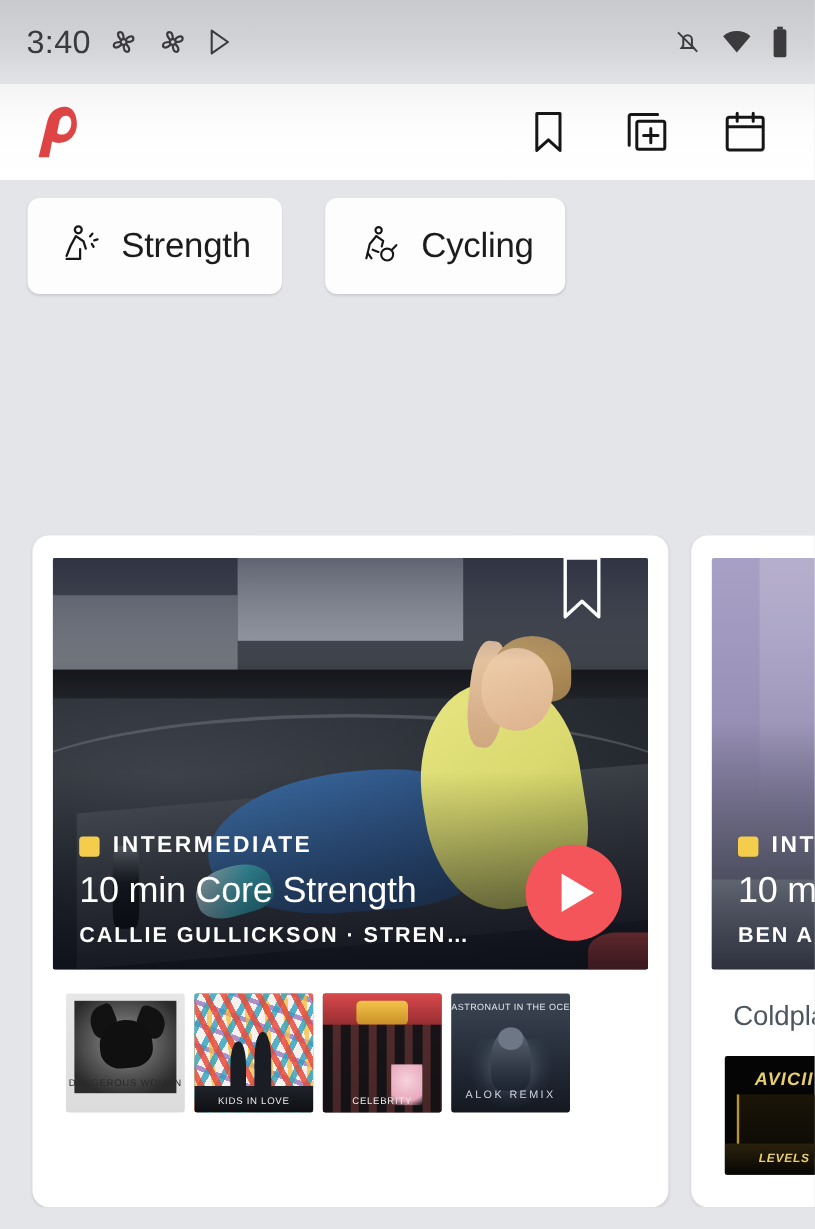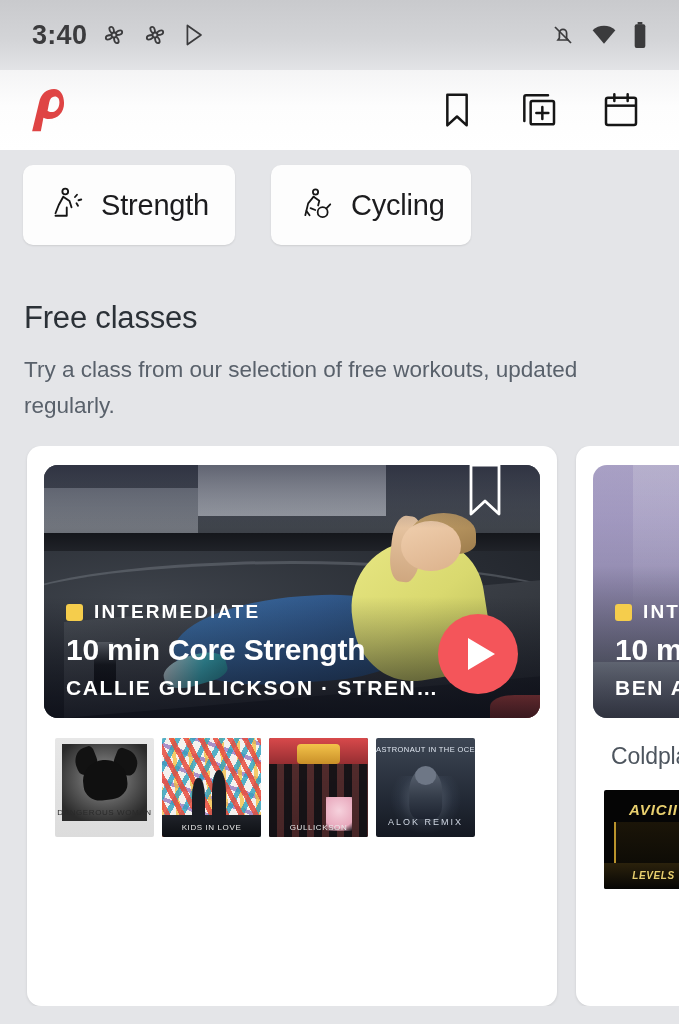--- a/index.html
+++ b/index.html
@@ -8,21 +8,21 @@
     font-family: "Liberation Sans", sans-serif;
     background: #e4e5e8;
     overflow: hidden;
   }
   .phone { position: relative; width: 679px; height: 1024px; overflow: hidden; }
 
   
   .statusbar {
     position: absolute; top: 0; left: 0; width: 679px; height: 70px;
     background: linear-gradient(180deg, #c9cacd 0%, #d3d4d7 55%, #e2e3e6 100%);
-    display: flex; align-items: center; padding: 0 32px; font-weight: bold;
+    display: flex; align-items: center; padding: 0 22px;
   }
   .sb-left { display: flex; align-items: center; gap: 13px; }
   .sb-time { font-size: 27px; color: #3b3b3d; letter-spacing: .3px; font-family: "Liberation Sans", sans-serif; }
   .sb-right { margin-left: auto; display: flex; align-items: center; gap: 16px; }
   .sb-ic { display: block; }
 
   
   .appbar {
     position: absolute; top: 70px; left: 0; width: 679px; height: 80px;
     background: linear-gradient(180deg,#f4f4f5 0%, #fdfdfd 45%, #ffffff 100%);
@@ -58,21 +58,21 @@
     position: absolute; top: 446px; left: 0; width: 679px; height: 560px;
     display: flex; gap: 19px; padding-left: 27px; overflow: hidden;
   }
   .card {
     flex: 0 0 auto; width: 530px; background: #fff; border-radius: 14px;
     padding: 19px 17px 24px 17px;
     box-shadow: 0 1px 3px rgba(0,0,0,.10);
     overflow: hidden;
   }
   .thumb {
-    position: relative; width: 496px; height: 253px; border-radius: 14px; overflow: hidden;
+    position: relative; width: 496px; height: 343px; border-radius: 2px; overflow: hidden;
   }
   
   .scene1 { position: absolute; inset: 0; background: #2d3138; }
   .s1-wallTop { position: absolute; left: 0; top: 0; width: 100%; height: 36%;
     background: linear-gradient(180deg,#5e626a 0%, #4d525a 40%, #30343b 100%); }
   .s1-panel { position: absolute; left: 31%; top: 0; width: 38%; height: 20%;
     background: linear-gradient(180deg,#c9ccd2 0%, #9ea2aa 100%); }
   .s1-panel2 { position: absolute; left: 0; top: 9%; width: 31%; height: 19%;
     background: linear-gradient(180deg,#8f949c 0%, #6a6e76 100%); }
   .s1-darkband { position: absolute; left: 0; top: 27%; width: 100%; height: 9%;
@@ -116,22 +116,22 @@
     background: linear-gradient(180deg,#8b93a0 0%, #6f7684 60%, #5a616d 100%); }
   .s2-vignette { position: absolute; inset: 0;
     background: linear-gradient(180deg, rgba(20,18,40,.10) 0%, rgba(20,18,40,0) 40%, rgba(12,12,24,.55) 100%); }
 
   .bookmark-overlay { position: absolute; top: 0px; right: 34px; }
 
   .thumb-meta { position: absolute; left: 22px; bottom: 18px; right: 20px; }
   .level { display: flex; align-items: center; gap: 11px; margin-bottom: 10px; }
   .level-dot { width: 17px; height: 17px; border-radius: 3px; background: #f5cd4c; flex: 0 0 auto; }
   .level-text { font-size: 19px; font-weight: bold; color: #fff; letter-spacing: 2.1px; white-space: nowrap; }
-  .class-title { font-size: 30px; color: #fff; letter-spacing: -.2px; margin-bottom: 9px; white-space: nowrap; font-weight: bold; }
-  .class-sub { font-size: 21px; font-weight: bold; color: #fff; letter-spacing: 1.6px; white-space: nowrap; }
+  .class-title { font-size: 30px; color: #fff; letter-spacing: -.2px; margin-bottom: 9px; white-space: nowrap; }
+  .class-sub { font-size: 18px; font-weight: bold; color: #fff; letter-spacing: 1.6px; white-space: nowrap; }
 
   .playbtn {
     position: absolute; right: 22px; bottom: 24px; width: 80px; height: 80px;
     border-radius: 50%; background: #f4555a; display: flex; align-items: center; justify-content: center;
   }
   .playbtn .tri {
     width: 0; height: 0; margin-left: 6px;
     border-left: 27px solid #fff; border-top: 16px solid transparent; border-bottom: 16px solid transparent;
   }
 
@@ -300,24 +300,20 @@
           <path d="M10.6 24.6 8 21M11.4 18.6l4 1.6"></path>
           <circle cx="21.6" cy="22" r="4.2"></circle>
           <path d="M24.6 19 28 15.4"></path>
         </g>
       </svg>
       <span class="chip-label">Cycling</span>
     </div>
 
   </div>
 
-  <div class="section">
-    <div class="sec-title">Free classes</div>
-    <div class="sec-sub">Try a class from our selection of free workouts, updated regularly.</div>
-  </div>
 
   <div class="cards">
 
     <div class="card">
       <div class="thumb">
         <div class="scene1">
           <div class="s1-wallTop"></div>
           <div class="s1-panel2"></div>
           <div class="s1-panel"></div>
           <div class="s1-darkband"></div>
@@ -367,21 +363,21 @@
             <div class="ground"></div>
             <div class="f1"></div>
             <div class="f2"></div>
           <div class="album-cap">KIDS IN LOVE</div>
         </div>
         <div class="album al3">
           <div class="top"></div>
             <div class="marquee"></div>
             <div class="crowd"></div>
             <div class="pink"></div>
-          <div class="album-cap">GULLICKSON</div>
+          <div class="album-cap">CELEBRITY</div>
         </div>
         <div class="album al4">
           <div class="halo"></div>
             <div class="astro"></div>
             <div class="helm"></div>
           <div class="t-top">ASTRONAUT IN THE OCEAN</div>
           <div class="album-cap cap">ALOK  REMIX</div>
         </div>
       </div>
     </div>

